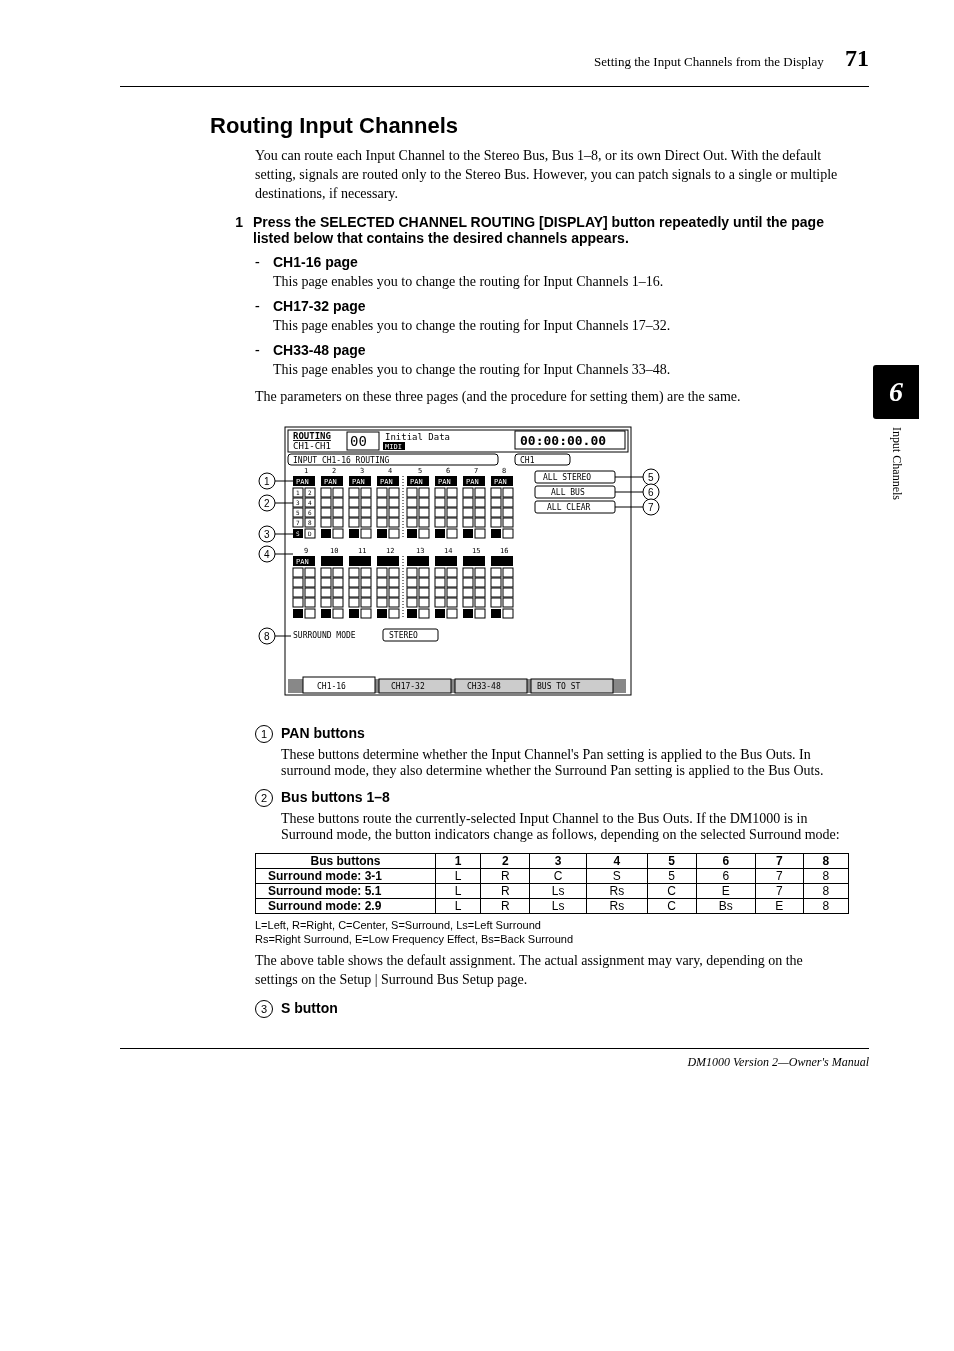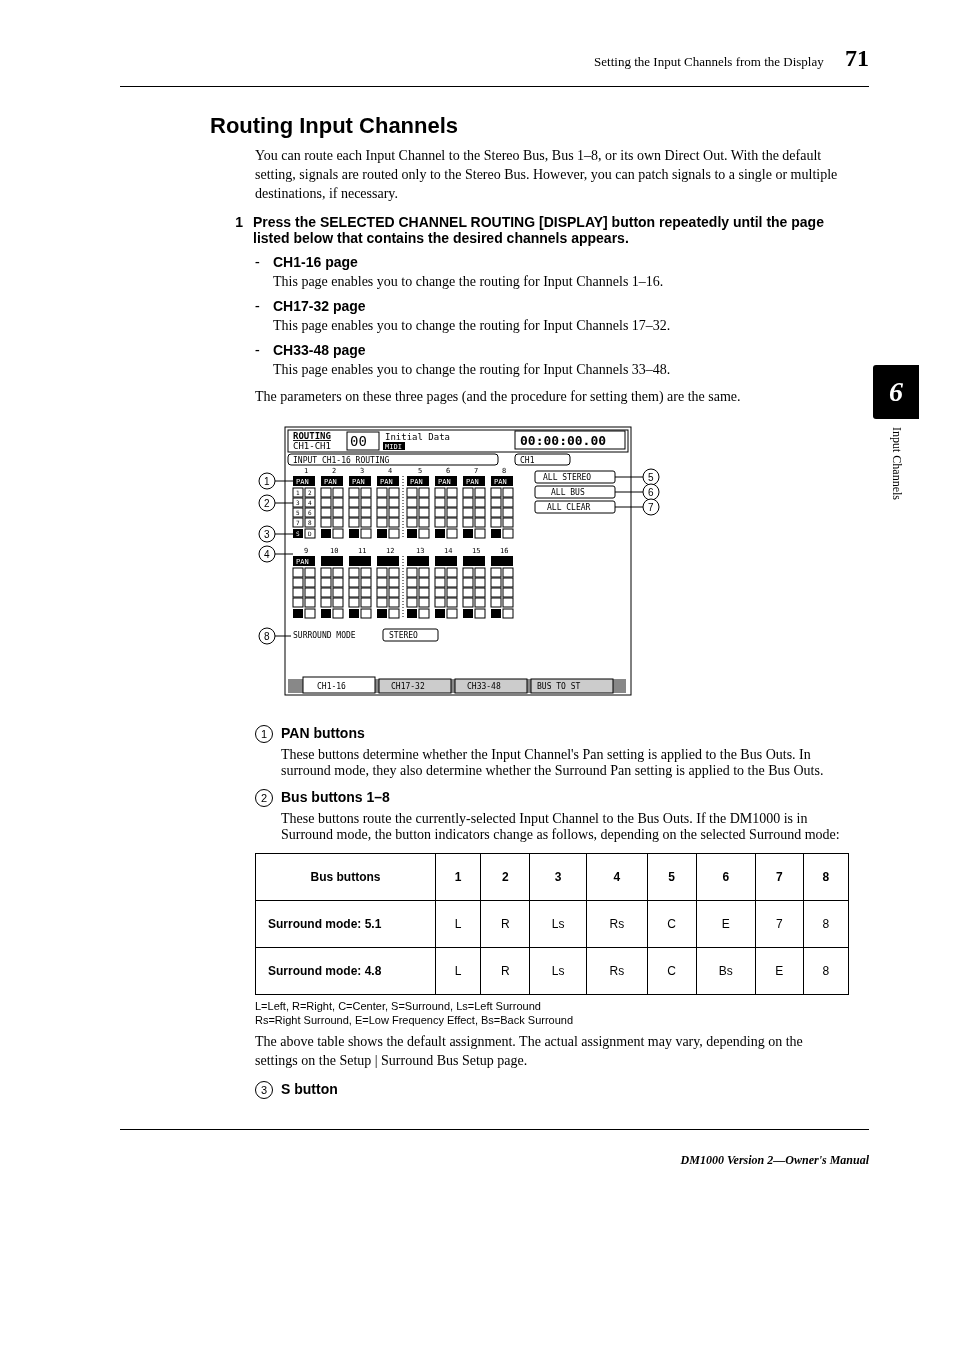--- a/index.html
+++ b/index.html
@@ -25,27 +25,27 @@
     .tip-box { border: 1px solid #000; padding: 6px 10px; margin: 10px 0; font-style: italic; }
     .tip-label { font-weight: bold; font-style: italic; }
     .postbox { margin: 10px 0; }
     .figure { margin: 16px auto; text-align: left; }
     .figure svg { display: inline-block; }
     .callout { display: flex; gap: 8px; margin: 10px 0 4px 0; }
     .callout-num { flex: 0 0 auto; width: 18px; height: 18px; border: 1px solid #000; border-radius: 50%; font-size: 11px; display: inline-flex; align-items: center; justify-content: center; font-family: Arial,Helvetica,sans-serif; }
     .callout-title { font-family: Arial,Helvetica,sans-serif; font-weight: bold; }
     .callout-desc { margin-left: 26px; margin-bottom: 8px; }
     table.bus { border-collapse: collapse; width: 100%; margin: 10px 0 4px 0; font-family: Arial,Helvetica,sans-serif; font-size: 12px; }
-    table.bus th, table.bus td { border: 1px solid #000; padding: 16px 8px; text-align: center; }
+    table.bus th, table.bus td { border: 1px solid #000; padding: 0 8px; text-align: center; }
     table.bus th { font-weight: bold; }
     table.bus td.label { text-align: left; font-weight: bold; padding-left: 12px; width: 180px; }
     .legend { font-family: Arial,Helvetica,sans-serif; font-size: 11px; line-height: 1.3; }
     .after-table { margin-top: 6px; }
     .footer-rule { border-bottom: 1px solid #000; margin-top: 30px; }
-    .footer { text-align: right; font-style: italic; font-size: 12px; margin-top: 23px; font-weight: bold; }
+    .footer { text-align: right; font-style: italic; font-size: 12px; margin-top: 6px; }
   </style>
 </head>
 <body>
 
 <div class="page">
 
   <div class="header">
     <span class="header-title">Setting the Input Channels from the Display</span>
     <span class="header-pagenum">71</span>
   </div>
@@ -333,32 +333,43 @@
           <th>3</th>
           <th>4</th>
           <th>5</th>
           <th>6</th>
           <th>7</th>
           <th>8</th>
         </tr>
       </thead>
       <tbody>
         <tr>
+          <td class="label">Surround mode: 3-1</td>
+          <td>L</td>
+          <td>R</td>
+          <td>C</td>
+          <td>S</td>
+          <td>5</td>
+          <td>6</td>
+          <td>7</td>
+          <td>8</td>
+        </tr>
+        <tr>
           <td class="label">Surround mode: 5.1</td>
           <td>L</td>
           <td>R</td>
           <td>Ls</td>
           <td>Rs</td>
           <td>C</td>
           <td>E</td>
           <td>7</td>
           <td>8</td>
         </tr>
         <tr>
-          <td class="label">Surround mode: 4.8</td>
+          <td class="label">Surround mode: 2.9</td>
           <td>L</td>
           <td>R</td>
           <td>Ls</td>
           <td>Rs</td>
           <td>C</td>
           <td>Bs</td>
           <td>E</td>
           <td>8</td>
         </tr>
       </tbody>

